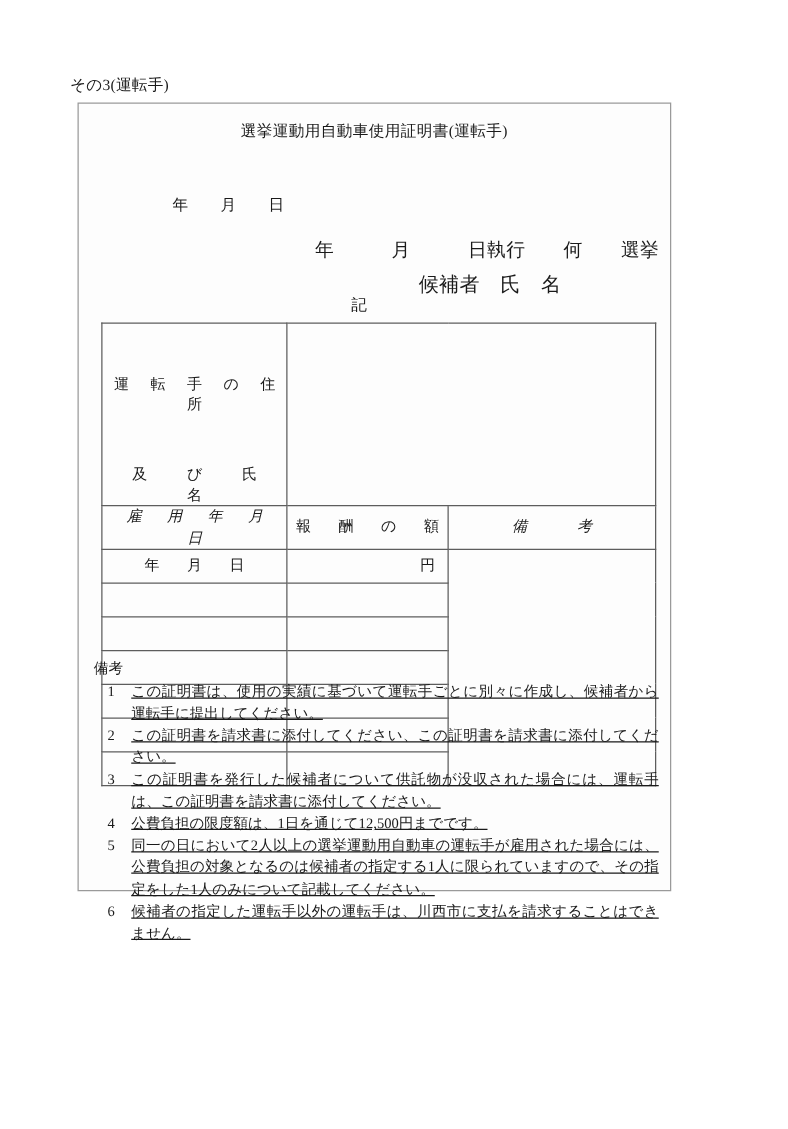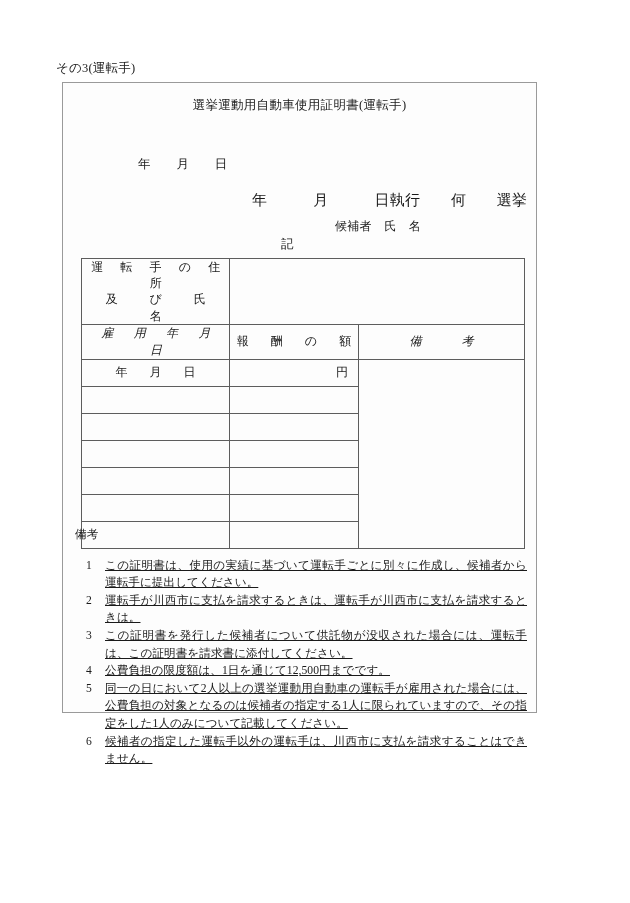--- a/index.html
+++ b/index.html
@@ -80,21 +80,21 @@
     top: 108px;
     font-size: 15px;
     letter-spacing: 0.3px;
     white-space: nowrap;
   }
 
   .candidate-line {
     position: absolute;
     left: 272px;
     top: 135px;
-    font-size: 12px;
+    font-size: 16px;
     letter-spacing: 0.3px;
     white-space: nowrap;
   }
 
   .ki-mark {
     position: absolute;
     left: 218px;
     top: 153px;
     font-size: 12.5px;
     white-space: nowrap;
@@ -126,20 +126,21 @@
 
   .cell-head {
     height: 40px;
     text-align: center;
   }
   .cell-head .ln {
     display: block;
     line-height: 1.35;
     letter-spacing: 2.6px;
     padding-left: 3px;
+    margin-top: 40px;
   }
 
   .cell-subhead {
     height: 26px;
     text-align: center;
     letter-spacing: 5px;
     padding-left: 5px !important;
   }
   .cell-subhead.tight { letter-spacing: 4.2px; font-style: italic; }
   .cell-subhead.remarks { letter-spacing: 14px; padding-left: 14px !important; font-style: italic; }
@@ -164,21 +165,21 @@
   .notes {
     position: absolute;
     left: 12px;
     top: 443px;
     width: 452px;
     font-size: 11.6px;
     line-height: 1.52;
   }
   .notes-title {
     letter-spacing: 0.2px;
-    margin-bottom: 13px;
+    margin-bottom: 1px;
   }
   .note-item {
     display: flex;
     align-items: flex-start;
     margin-left: 11px;
     margin-bottom: 0px;
   }
   .note-num {
     width: 19px;
     flex: 0 0 19px;
@@ -270,21 +271,21 @@
 
     <div class="notes">
       <div class="notes-title">備考</div>
 
       <div class="note-item">
         <span class="note-num">1</span>
         <span class="note-text">この証明書は、使用の実績に基づいて運転手ごとに別々に作成し、候補者から運転手に提出してください。</span>
       </div>
       <div class="note-item">
         <span class="note-num">2</span>
-        <span class="note-text">運転手が川西市に支払を請求するときは、運転手が川西市に支払を請求するときは。</span>
+        <span class="note-text">この証明書を請求書に添付してください、この証明書を請求書に添付してください。</span>
       </div>
       <div class="note-item">
         <span class="note-num">3</span>
         <span class="note-text">この証明書を発行した候補者について供託物が没収された場合には、運転手は、この証明書を請求書に添付してください。</span>
       </div>
       <div class="note-item">
         <span class="note-num">4</span>
         <span class="note-text">公費負担の限度額は、1日を通じて12,500円までです。</span>
       </div>
       <div class="note-item">

